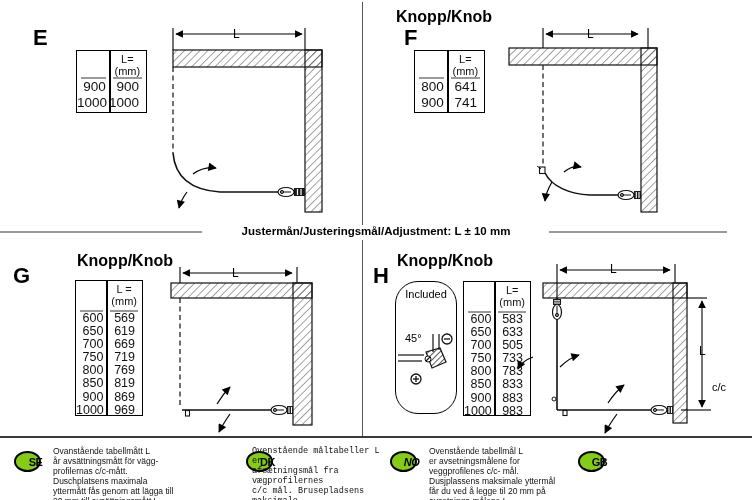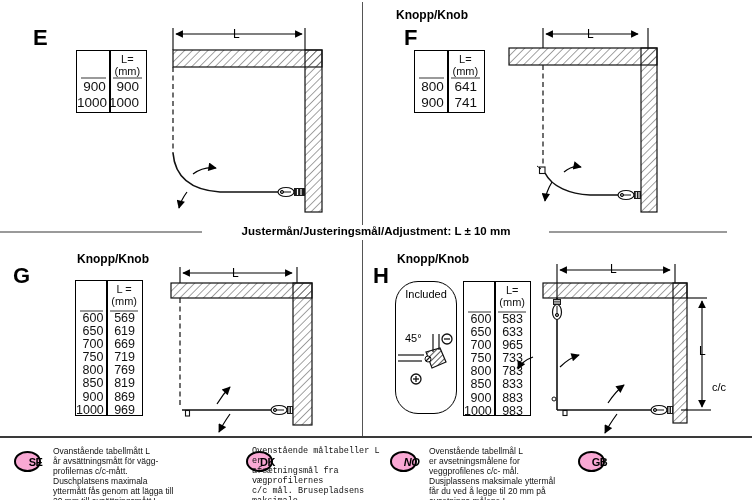--- a/index.html
+++ b/index.html
@@ -1,19 +1,19 @@
 <!DOCTYPE html>
 <html><head>
 <meta charset="utf-8">
 <style>
   html,body{margin:0;padding:0;background:#fff;}
   #page{position:relative;width:752px;height:500px;background:#ffffff;overflow:hidden;
         font-family:"Liberation Sans", sans-serif;color:#111;}
   .panel-letter{position:absolute;font-size:22px;font-weight:bold;color:#000;line-height:20px;}
-  .knob-label{position:absolute;font-size:12px;font-weight:bold;color:#000;}
+  .knob-label{position:absolute;font-size:16px;font-weight:bold;color:#000;}
   .vline{position:absolute;width:1px;background:#555;}
   .grayline{position:absolute;height:2px;background:#9a9a9a;}
   .blackline{position:absolute;height:2px;background:#3a3a3a;}
   .midnote{position:absolute;left:204px;top:225px;width:344px;text-align:center;
            font-size:11.5px;font-weight:bold;background:#fff;color:#000;}
   .dimlabel{position:absolute;font-size:12px;color:#000;background:#fff;padding:0 3px;}
   .cclabel{position:absolute;font-size:11px;color:#000;background:#fff;padding:0 2px;}
   
   .dimtable{position:absolute;border:1px solid #000;background:#fff;box-sizing:border-box;}
   .dimtable .vdiv{position:absolute;top:0;bottom:0;left:46%;width:2px;background:#000;}
@@ -30,21 +30,21 @@
   .t-gh .trow{height:13.1px;font-size:12.5px;line-height:13.4px;}
   .tcell{width:46%;text-align:right;padding-right:3px;box-sizing:border-box;white-space:nowrap;}
   .tcell:last-child{width:54%;padding-right:7px;}
   
   .incbox{position:absolute;border:1.2px solid #000;background:#fff;box-sizing:border-box;}
   .inclabel{position:absolute;left:0;right:0;top:6px;text-align:center;font-size:11px;color:#000;}
   .anglabel{position:absolute;font-size:11px;color:#000;}
   
   .badge{position:absolute;box-sizing:border-box;width:27px;height:21px;border:2px solid #000;
          border-radius:50%;display:flex;align-items:center;justify-content:center;
-         font-size:11px;font-weight:bold;letter-spacing:-0.5px;background:#f9a8d4;color:#000;padding-left:16px;}
+         font-size:11px;font-weight:bold;letter-spacing:-0.5px;background:#84cc16;color:#000;padding-left:16px;}
   .langtext{position:absolute;font-size:8.5px;line-height:9.9px;color:#111;white-space:pre-line;}
   svg{position:absolute;overflow:visible;}
 </style>
 </head>
 <body>
 
 <div id="page">
 
   <div class="vline" style="left:362px;top:2px;height:223px;"></div>
   <div class="vline" style="left:362px;top:240px;height:196px;"></div>
@@ -316,21 +316,21 @@
         <div class="trow">
           <div class="tcell">600</div>
           <div class="tcell">583</div>
         </div>
         <div class="trow">
           <div class="tcell">650</div>
           <div class="tcell">633</div>
         </div>
         <div class="trow">
           <div class="tcell">700</div>
-          <div class="tcell">965</div>
+          <div class="tcell">505</div>
         </div>
         <div class="trow">
           <div class="tcell">750</div>
           <div class="tcell">733</div>
         </div>
         <div class="trow">
           <div class="tcell">800</div>
           <div class="tcell">783</div>
         </div>
         <div class="trow">

